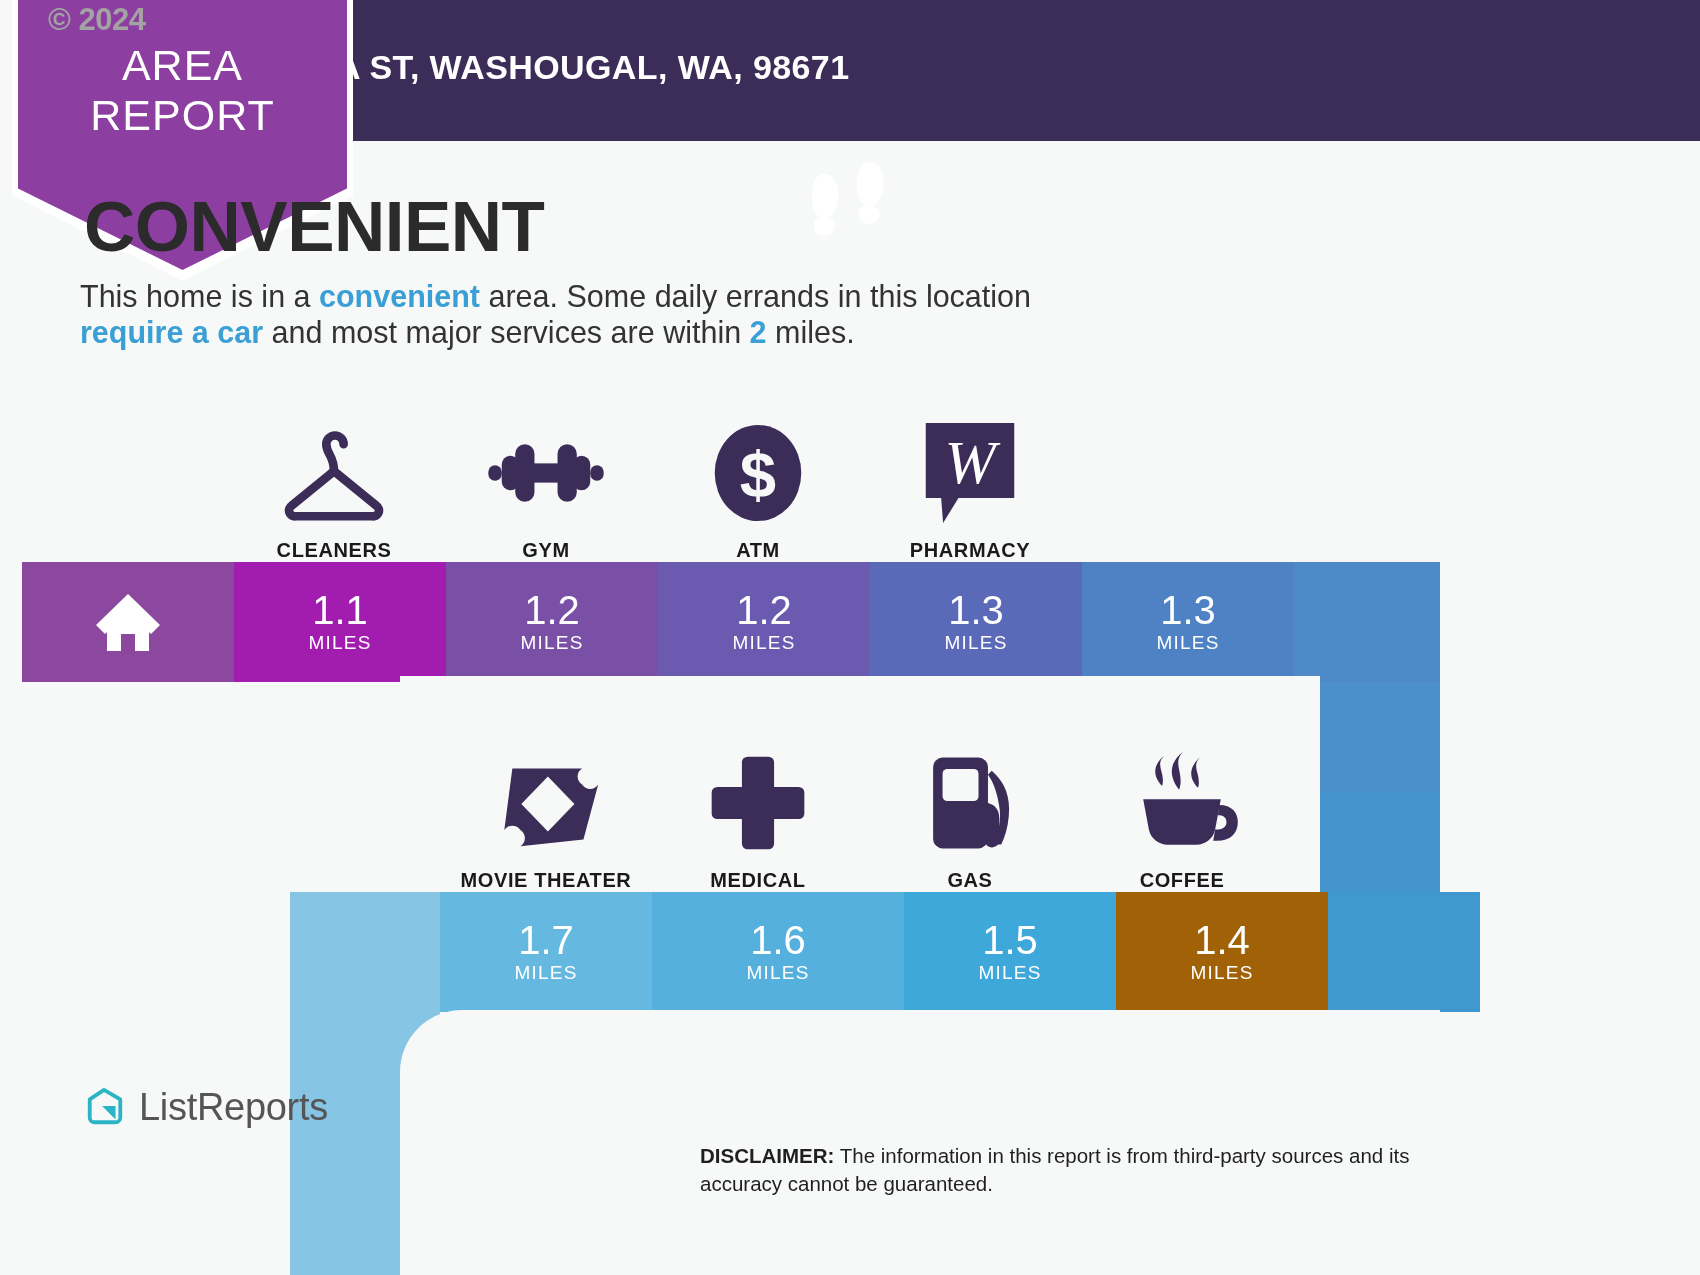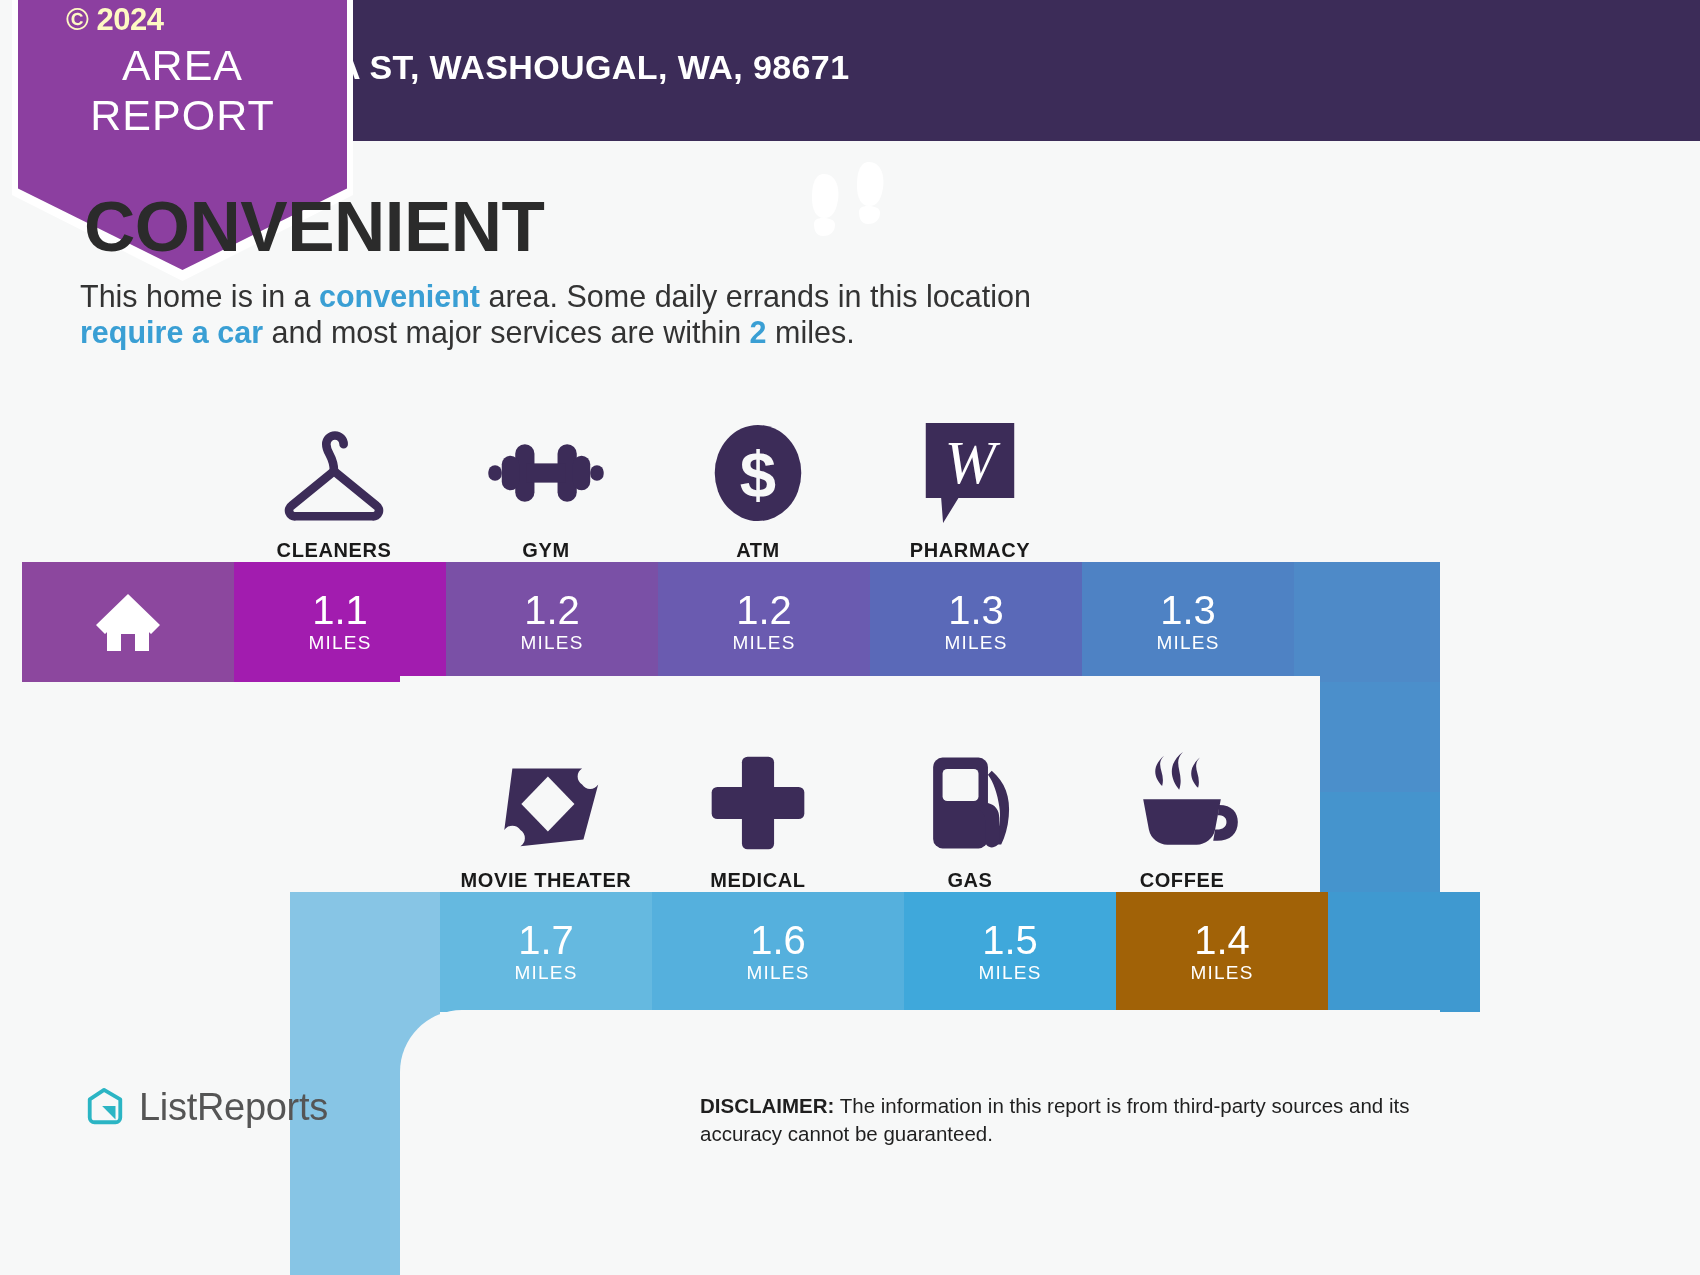--- a/index.html
+++ b/index.html
@@ -15,22 +15,22 @@
     background: #f7f8f8;
   }
 
   
   .header {
     position: absolute; left: 22px; top: 0;
     width: 1678px; height: 141px;
     background: #3c2c58;
   }
   .copyright {
-    position: absolute; left: 44px; top: 2px;
-    color: #fef9c3;
+    position: absolute; left: 26px; top: 2px;
+    color: #a3a3a3;
     font-size: 31px;
     font-weight: bold;
     font-family: "Liberation Sans", sans-serif;
     letter-spacing: -0.5px;
     z-index: 6;
   }
   .home-badge-icon {
     position: absolute; left: 48px; top: 32px;
     width: 82px; height: 72px;
   }
@@ -202,21 +202,21 @@
     z-index: 7;
   }
   .logo-text {
     margin-left: 13px;
     font-size: 38px;
     color: #555555;
     font-weight: 400;
     letter-spacing: -0.3px;
   }
   .disclaimer {
-    position: absolute; left: 700px; top: 1092px;
+    position: absolute; left: 700px; top: 1142px;
     width: 790px;
     font-size: 20.5px;
     line-height: 28px;
     color: #1f1f1f;
     z-index: 7;
   }
   .disclaimer b { font-weight: bold; }
 </style>
 </head>
 <body>

